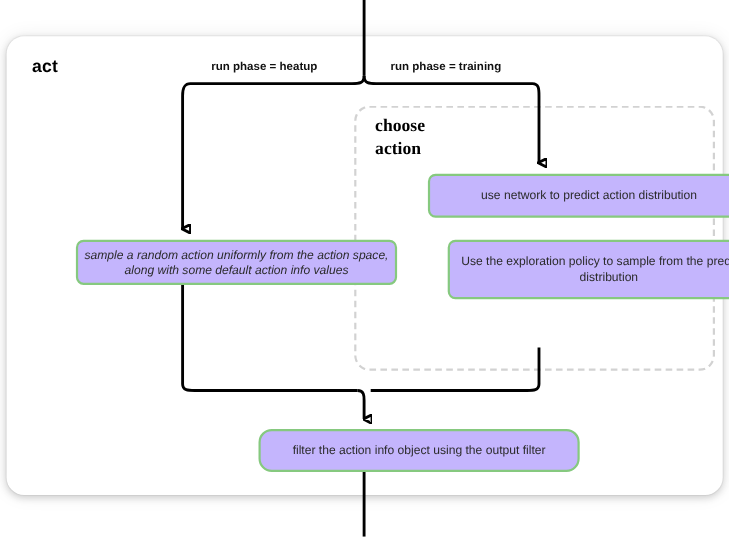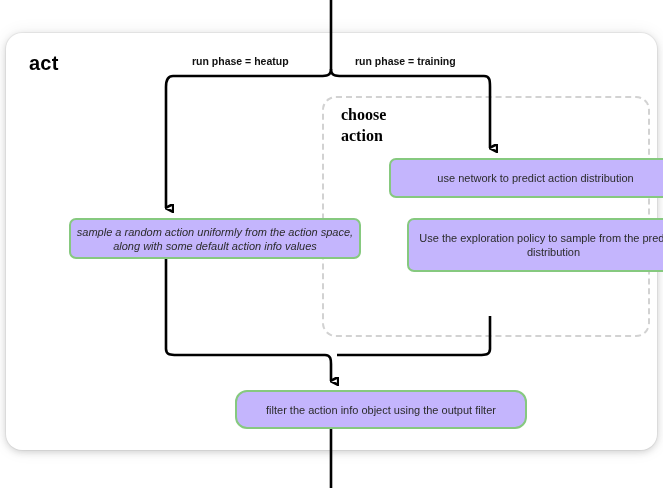--- a/index.html
+++ b/index.html
@@ -32,21 +32,21 @@
     box-shadow: 0 0 0 1px rgba(0,0,0,0.045),
                 0 2px 7px rgba(0,0,0,0.16),
                 0 0 18px rgba(0,0,0,0.07);
     box-sizing: border-box;
   }
 
   .act-title {
     position: absolute;
     left: 29px;
     top: 52px;
-    font-size: 20px;
+    font-size: 16px;
     font-weight: bold;
     color: #000000;
     letter-spacing: 0.2px;
     white-space: nowrap;
   }
 
   
   .choose-group {
     position: absolute;
     left: 322px;

